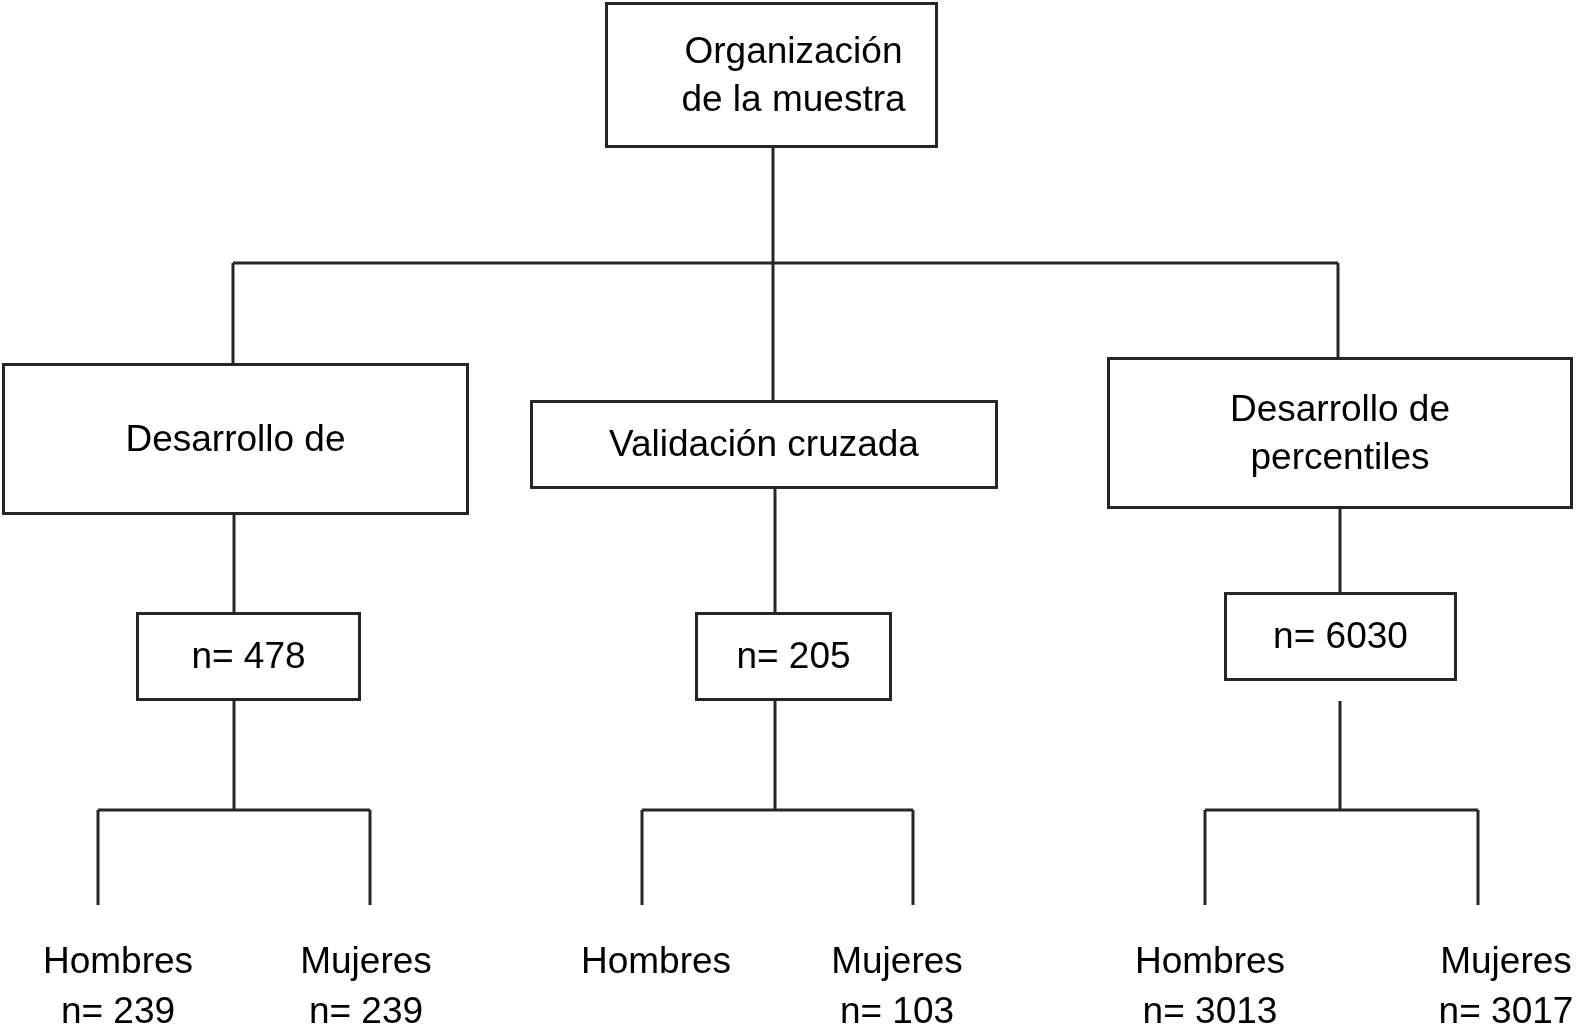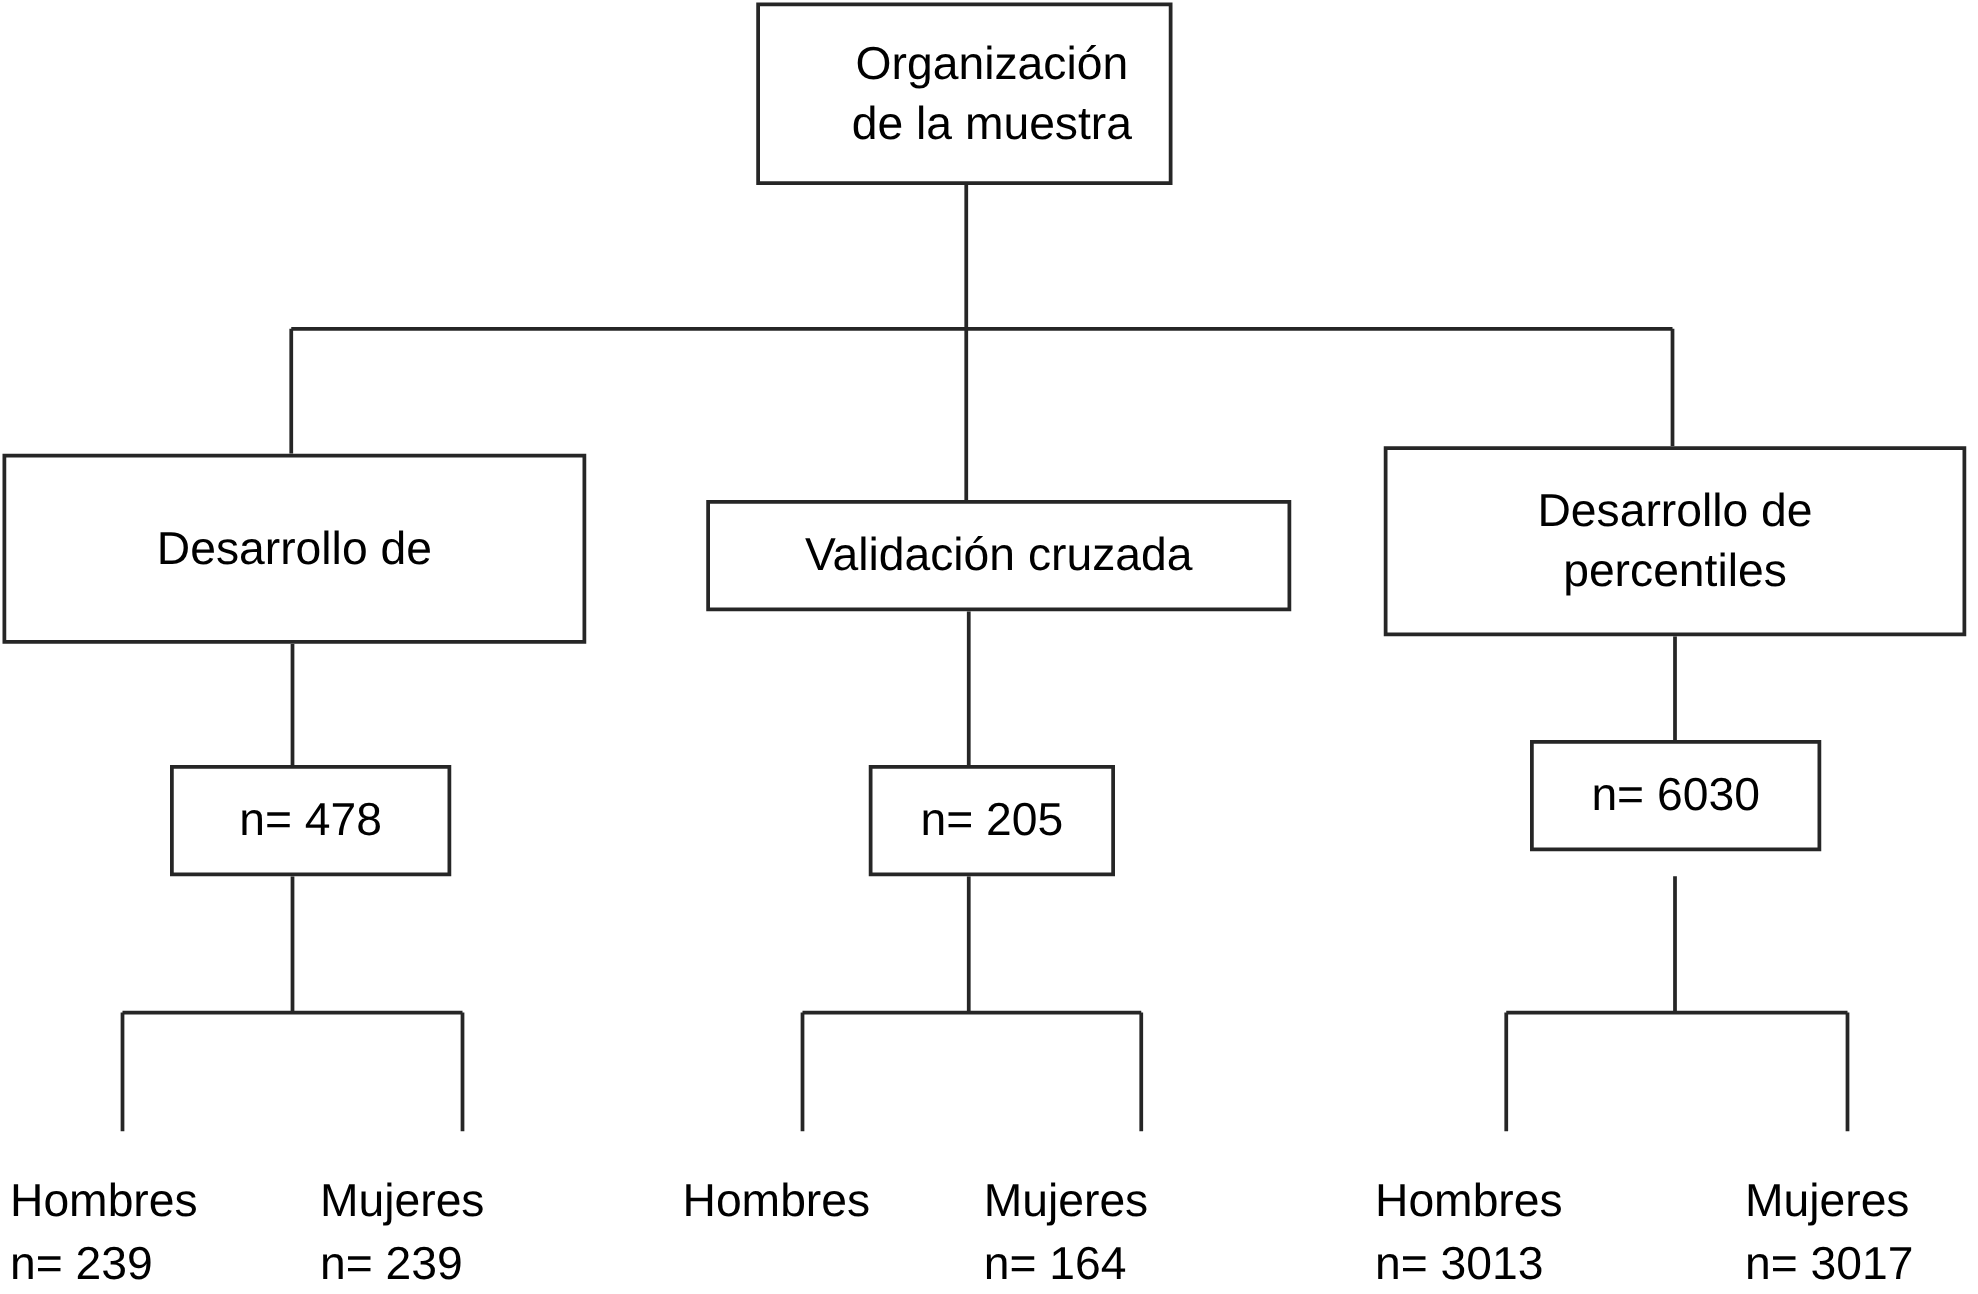--- a/index.html
+++ b/index.html
@@ -36,31 +36,32 @@
     font-size: 37px;
     line-height: 1.30;
   }
   .box-line {
     display: block;
     white-space: nowrap;
   }
   .leaf {
     position: absolute;
     width: 220px;
+    text-align: center;
     font-size: 37px;
     line-height: 1.35;
   }
   .leaf .box-line {
     white-space: nowrap;
   }
   
   .root-box      { left: 605px;  top: 2px;   width: 333px; height: 146px; padding-left: 44px; }
   
   .b-ecuaciones  { left: 2px;    top: 363px; width: 467px; height: 152px; }
-  .b-validacion  { left: 565px;  top: 400px; width: 468px; height: 89px;  }
+  .b-validacion  { left: 530px;  top: 400px; width: 468px; height: 89px;  }
   .b-percentiles { left: 1107px; top: 357px; width: 466px; height: 152px; }
   
   .n-ecuaciones  { left: 136px;  top: 612px; width: 225px; height: 89px; }
   .n-validacion  { left: 695px;  top: 612px; width: 197px; height: 89px; }
   .n-percentiles { left: 1224px; top: 592px; width: 233px; height: 89px; }
   
   .leaf-1a { left: 8px;    top: 936px; }
   .leaf-1b { left: 256px;  top: 936px; }
   .leaf-2a { left: 546px;  top: 936px; }
   .leaf-2b { left: 787px;  top: 936px; }
@@ -129,21 +130,21 @@
     <span class="box-line"></span>
   </div>
   <div class="box n-validacion">
     <span class="box-line">n= 205</span>
   </div>
   <div class="leaf leaf-2a">
     <span class="box-line">Hombres</span>
   </div>
   <div class="leaf leaf-2b">
     <span class="box-line">Mujeres</span>
-    <span class="box-line">n= 164</span>
+    <span class="box-line">n= 103</span>
   </div>
 
   <div class="box b-percentiles">
     <span class="box-line">Desarrollo de</span>
     <span class="box-line">percentiles</span>
   </div>
   <div class="box n-percentiles">
     <span class="box-line">n= 6030</span>
   </div>
   <div class="leaf leaf-3a">

